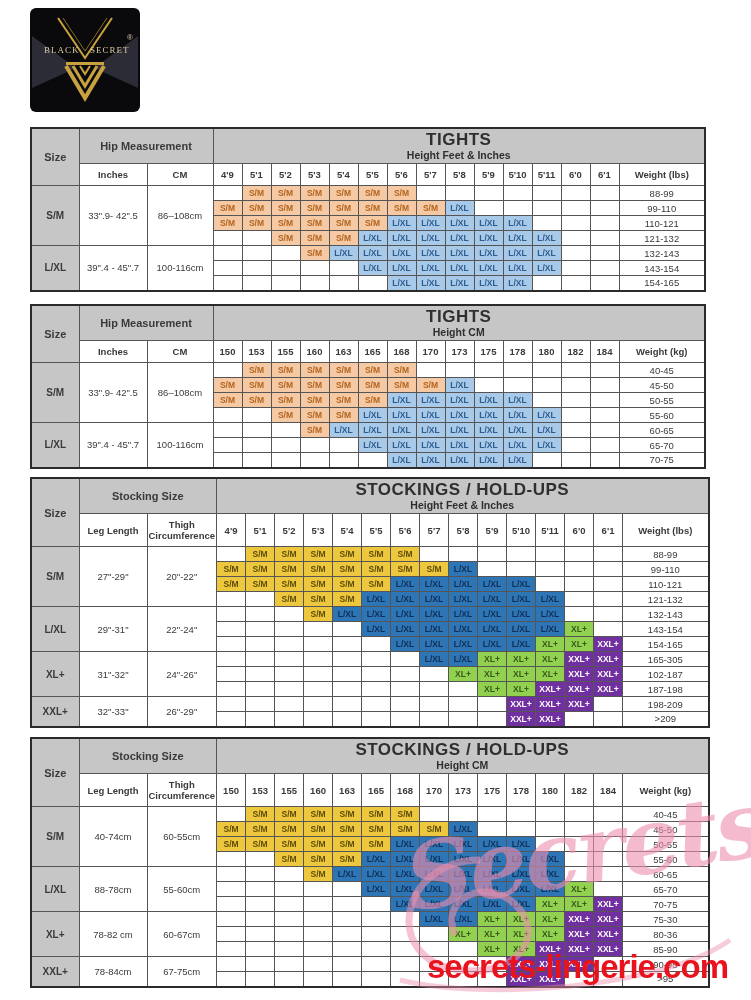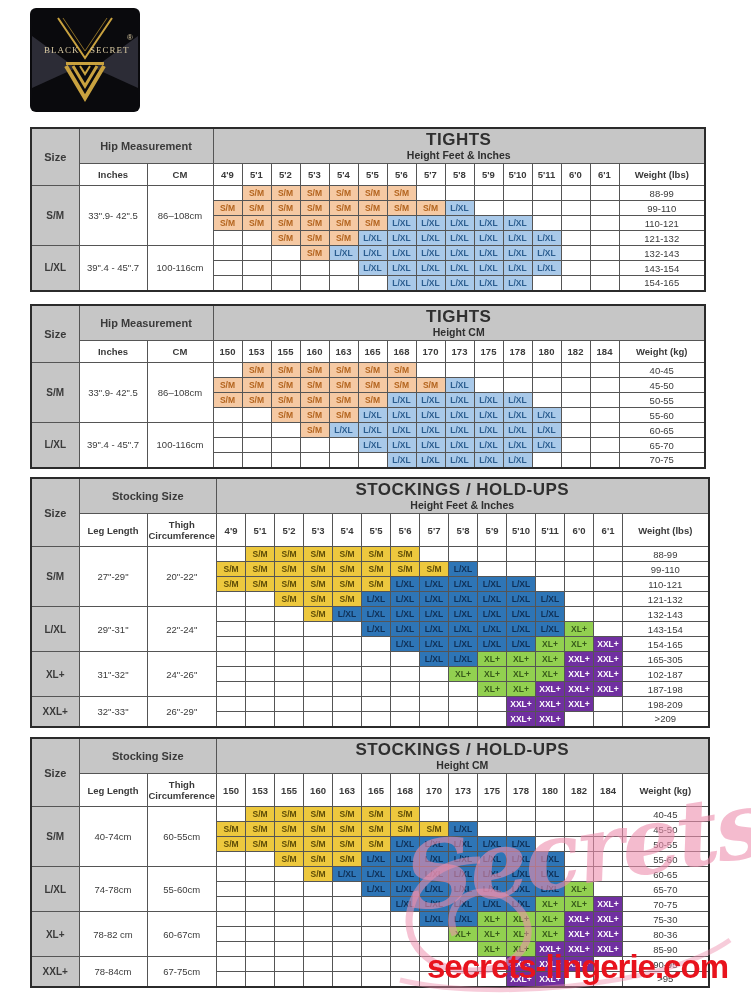--- a/index.html
+++ b/index.html
@@ -807,21 +807,21 @@
           <td class="sz" style="background: rgb(46, 117, 182); color: rgb(15, 47, 85);">L/XL</td>
           <td class="sz" style="background: rgb(46, 117, 182); color: rgb(15, 47, 85);">L/XL</td>
           <td class="sz" style="background: rgb(46, 117, 182); color: rgb(15, 47, 85);">L/XL</td>
           <td class="sz" style="background: rgb(46, 117, 182); color: rgb(15, 47, 85);">L/XL</td>
           <td class="blank"></td>
           <td class="blank"></td>
           <td class="weight">55-60</td>
         </tr>
         <tr>
           <th class="sizelabel" rowspan="3">L/XL</th>
-          <td class="mcell" rowspan="3">74-78cm</td>
+          <td class="mcell" rowspan="3">88-78cm</td>
           <td class="mcell" rowspan="3">55-60cm</td>
           <td class="blank"></td>
           <td class="blank"></td>
           <td class="blank"></td>
           <td class="sz" style="background: rgb(237, 200, 62); color: rgb(95, 77, 7);">S/M</td>
           <td class="sz" style="background: rgb(46, 117, 182); color: rgb(15, 47, 85);">L/XL</td>
           <td class="sz" style="background: rgb(46, 117, 182); color: rgb(15, 47, 85);">L/XL</td>
           <td class="sz" style="background: rgb(46, 117, 182); color: rgb(15, 47, 85);">L/XL</td>
           <td class="sz" style="background: rgb(46, 117, 182); color: rgb(15, 47, 85);">L/XL</td>
           <td class="sz" style="background: rgb(46, 117, 182); color: rgb(15, 47, 85);">L/XL</td>

